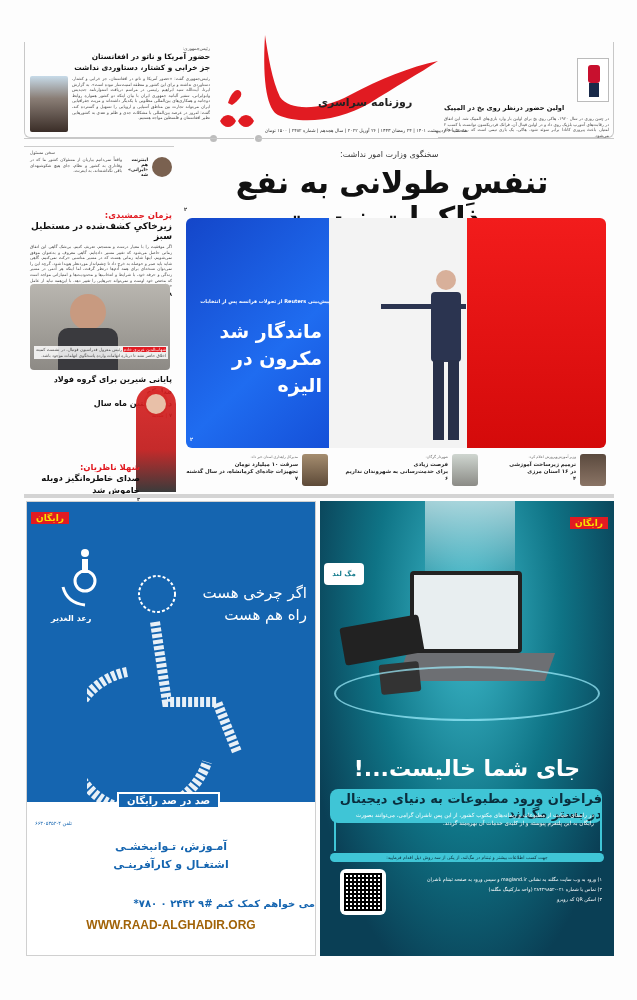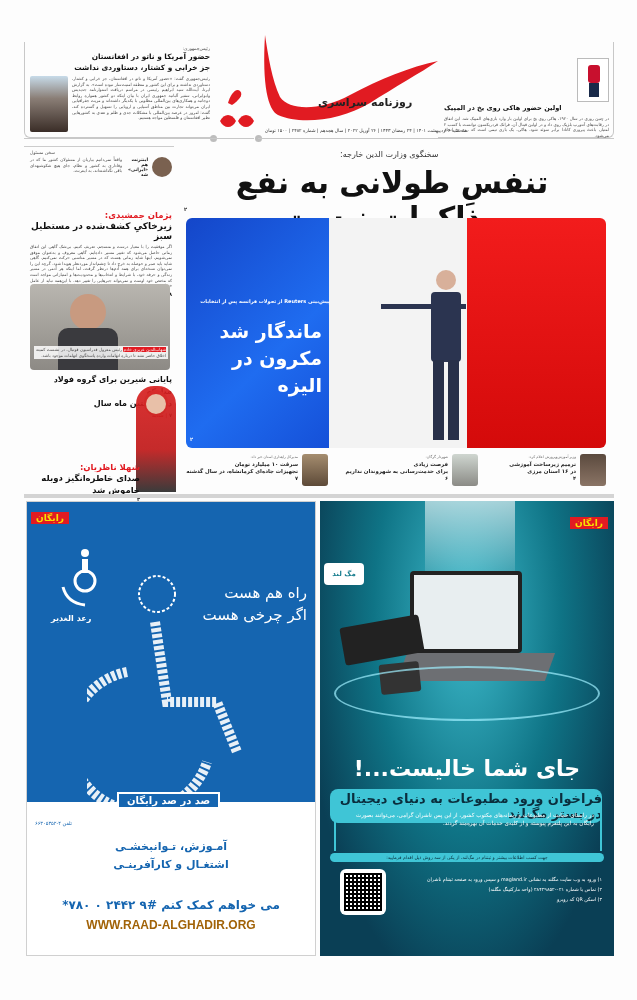--- a/index.html
+++ b/index.html
@@ -77,25 +77,25 @@
 <div class="logo-sub">روزنامه سراسری</div>
 <div class="dateline">سه‌شنبه ۶ اردیبهشت ۱۴۰۱ | ۲۴ رمضان ۱۴۴۳ | ۲۶ آوریل ۲۰۲۲ | سال هجدهم | شماره ۲۴۸۲ | ۱۵۰۰ تومان</div>
 
 <div class="abs" style="left:444px;top:58px;width:165px">
   <div style="display:flex;justify-content:flex-end;direction:ltr">
     <div style="width:32px;height:44px;border:1px solid #bbb;background:#fff;position:relative">
       <div style="position:absolute;left:10px;top:6px;width:12px;height:18px;background:#c8102e;border-radius:3px"></div>
       <div style="position:absolute;left:11px;top:24px;width:10px;height:14px;background:#1a2a4a"></div>
     </div>
   </div>
-  <div style="font-size:6.6px;font-weight:bold;margin-top:2px;text-align:left;direction:rtl">اولین حضور هاکی روی یخ در المپیک</div>
+  <div style="font-size:6.6px;font-weight:bold;margin-top:2px;text-align:left;direction:rtl">اولین حضور درنظر روی یخ در المپیک</div>
   <div class="tiny" style="margin-top:4px">در چنین روزی در سال ۱۹۲۰، هاکی روی یخ برای اولین بار وارد بازی‌های المپیک شد. این اتفاق در رقابت‌های آنتورپ بلژیک روی داد و در اولین فینال آن، فرانک فردریکسون توانست با کسب ۲ امتیاز، باعث پیروزی کانادا برابر سوئد شود. هاکی، یک بازی تیمی است که روی یخ انجام می‌شود.</div>
 </div>
 
-<div class="kick2">سخنگوی وزارت الدین خارجه:</div>
+<div class="kick2">سخنگوی وزارت امور نداشت:</div>
 <div class="main-head">تنفسِ طولانی به نفع مذاکرات نیست</div>
 <div class="abs pg" style="left:184px;top:206px">۲</div>
 
 <div class="flag">
   <div class="b"></div>
     <div class="w"></div>
     <div class="r"></div>
 </div>
 <svg class="man" viewBox="0 0 40 180" style="left:336px;width:130px">
   <rect x="0" y="36" width="130" height="5" fill="#2b3450"></rect>
@@ -189,35 +189,35 @@
   <div style="position:absolute;left:0;top:0;width:100%;height:300px;background:#1565b0"></div>
   <div class="badge" style="position:absolute;left:4px;top:10px">رایگان</div>
   <svg style="position:absolute;left:30px;top:45px;width:50px;height:70px" viewBox="0 0 50 70">
     <circle cx="28" cy="6" r="4" fill="#fff"></circle>
     <rect x="25" y="12" width="6" height="14" fill="#fff"></rect>
     <circle cx="28" cy="34" r="10" fill="none" stroke="#fff" stroke-width="3"></circle>
     <path d="M6 40 Q10 56 28 58" stroke="#fff" stroke-width="3" fill="none"></path>
   </svg>
   <div style="position:absolute;left:24px;top:112px;color:#fff;font-size:8px;font-weight:bold">رعد الغدیر</div>
   <div style="position:absolute;left:150px;top:80px;width:130px;color:#fff;font-size:15px;text-align:right;line-height:22px">
+    <div>اگر چرخی هست</div>
     <div>راه هم هست</div>
-    <div>اگر چرخی هست</div>
   </div>
   <svg style="position:absolute;left:60px;top:70px;width:160px;height:230px" viewBox="0 0 160 230">
     <circle cx="70" cy="22" r="18" fill="none" stroke="#fff" stroke-width="2" stroke-dasharray="3 2"></circle>
     <path d="M68 50 L80 130 L130 130 L150 180" stroke="#fff" stroke-width="10" fill="none" stroke-dasharray="4 2" opacity="0.9"></path>
     <path d="M40 100 A70 70 0 1 0 120 190" stroke="#fff" stroke-width="10" fill="none" stroke-dasharray="4 2" opacity="0.9"></path>
   </svg>
   <div style="position:absolute;left:90px;top:290px;background:#1565b0;border:2px solid #fff;color:#fff;font-size:10px;font-weight:bold;padding:1px 8px">صد در صد رایگان</div>
   <div style="position:absolute;left:8px;top:318px;font-size:5px;color:#1565b0">تلفن ۴-۶۶۳۰۵۳۵۲</div>
   <div style="position:absolute;left:0;top:336px;width:100%;text-align:center;color:#1565b0;font-size:11px;line-height:18px;font-weight:bold">
     <div>آمـوزش، تـوانبخشـی</div>
     <div>اشتغـال و کارآفرینـی</div>
   </div>
-  <div style="position:absolute;left:0;top:396px;width:100%;text-align:center;color:#1565b0;font-size:12px;font-weight:bold">می خواهم کمک کنم #۹ ۲۴۴۲ ۰ ۷۸۰*</div>
+  <div style="position:absolute;left:0;top:396px;width:100%;text-align:right;color:#1565b0;font-size:10px;font-weight:bold">می خواهم کمک کنم #۹ ۲۴۴۲ ۰ ۷۸۰*</div>
   <div style="position:absolute;left:0;top:416px;width:100%;text-align:center;color:#a16207;font-size:12px;font-weight:bold;direction:ltr;font-family:'Liberation Sans',sans-serif">WWW.RAAD-ALGHADIR.ORG</div>
 </div>
 
 <div class="ad" style="left:320px;top:501px;width:294px;height:455px;background:radial-gradient(ellipse at 50% 25%,#3fbccd,#0f7486 45%,#0a3f55 80%);overflow:hidden">
   <div class="badge" style="position:absolute;right:6px;top:16px">رایگان</div>
   <div style="position:absolute;left:4px;top:62px;width:40px;height:22px;background:#fff;border-radius:4px;font-size:7px;font-weight:bold;color:#1b7f90;text-align:center;line-height:22px">مگ لند</div>
   <div style="position:absolute;left:105px;top:0;width:90px;height:90px;background:linear-gradient(rgba(255,255,255,0.6),rgba(255,255,255,0))"></div>
 
   <div style="position:absolute;left:90px;top:70px;width:112px;height:82px;background:#222;border-radius:4px;padding:4px">
       <div style="width:100%;height:100%;background:#e8eef0"></div>

